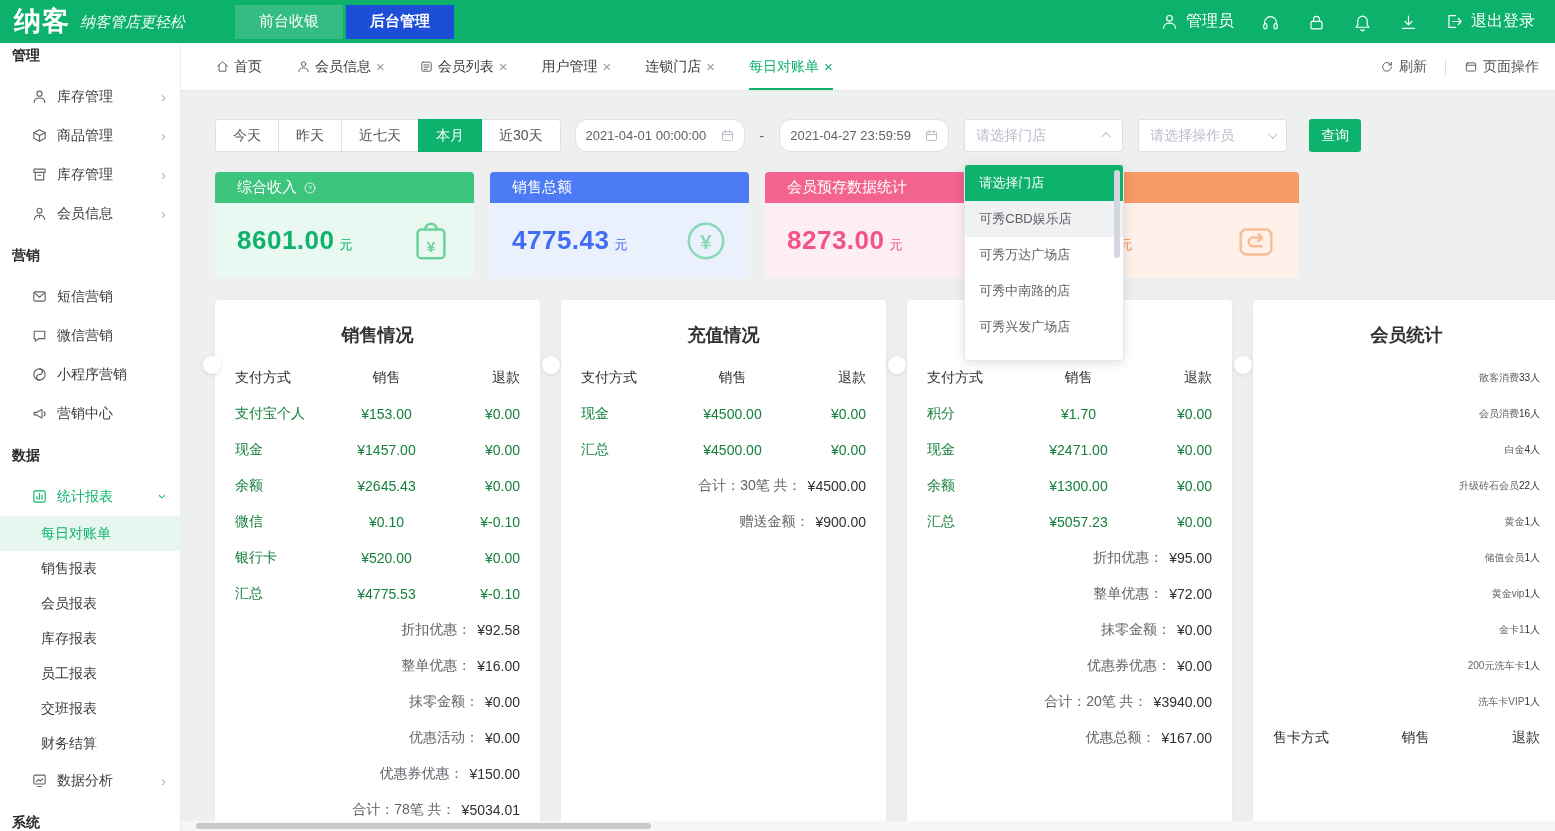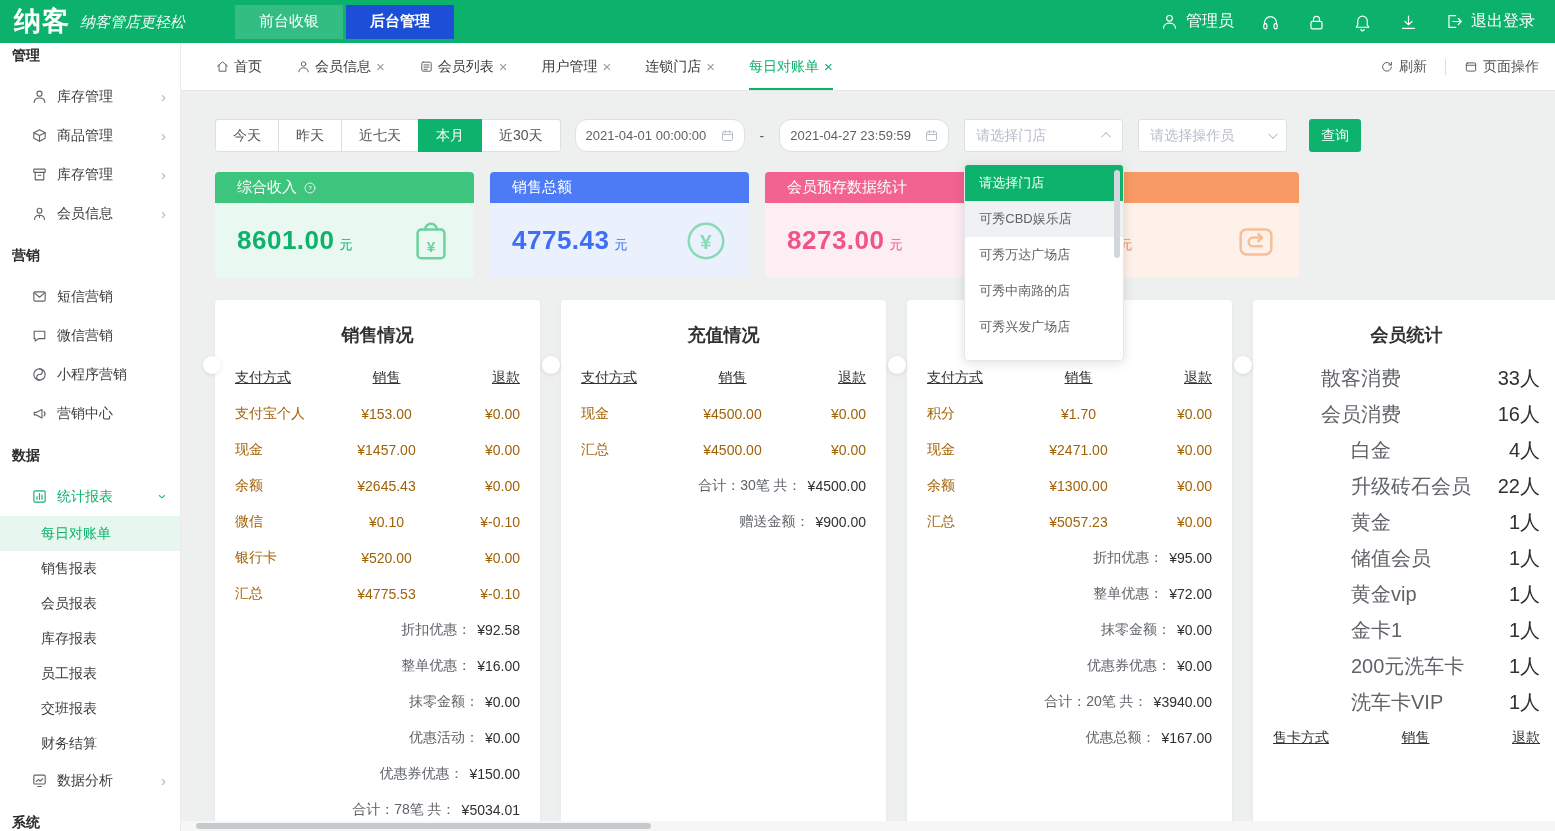--- a/index.html
+++ b/index.html
@@ -86,27 +86,27 @@
   .c2 .card-h{background:#4d7bf6} .c2 .card-b{background:#eaf1fd} .c2 .cval{color:#3f6ef5} .c2 .cicon{color:#7fd8b0}
   .c3 .card-h{background:#f2638f} .c3 .card-b{background:#fdeef4} .c3 .cval{color:#f25389} .c3 .cicon{color:#f5a8c3}
   .c4 .card-h{background:#f89a65} .c4 .card-b{background:#fdf1e9} .c4 .cval{color:#f78c52} .c4 .cicon{color:#f9b88e}
 
   
   .panels { display:flex; gap:21px; width:1363px; position:relative; }
   .panel { width:325px; flex-shrink:0; background:#fff; border-radius:4px; padding:0 20px; height:560px; box-shadow:0 1px 4px rgba(0,0,0,.04); }
   .panel.member { padding-right:38px; }
   .p-title { text-align:center; font-size:18px; font-weight:bold; color:#303133; padding:23px 0 2px; }
   .p-body { margin-top:11px; }
-  .trow { display:grid; grid-template-columns:102px 1fr 84px; height:36px; align-items:center; font-size:14px; color:#a16207; }
+  .trow { display:grid; grid-template-columns:102px 1fr 84px; height:36px; align-items:center; font-size:14px; color:#15803d; }
   .trow .cc { text-align:center; }
   .trow .cr { text-align:right; }
-  .trow.head { color:#303133;text-decoration:underline; }
+  .trow.head { color:#303133; }
   .sumline { height:36px; display:flex; justify-content:flex-end; align-items:center; font-size:14px; color:#5f6368; }
   .sumline .sv { color:#303133; margin-left:6px; }
-  .mrow { height:36px; display:flex; justify-content:space-between; align-items:center; font-size:20px; color:#5f6368;margin-left:48px; }
+  .mrow { height:36px; display:flex; justify-content:flex-end; align-items:center; font-size:10px; color:#5f6368;margin-left:48px; }
   .mrow.indent { padding-left:30px; }
   .mrow .mv { color:#303133; }
   .notch { position:absolute; width:18px; height:18px; border-radius:50%; background:#fff; box-shadow:0 1px 4px rgba(0,0,0,.10); top:56px; z-index:2; }
 
   
   .hscrollbar { position:absolute; left:181px; right:0; bottom:0; height:10px; background:#f6f6f6; z-index:60; }
   .hscrollbar .thumb { position:absolute; left:15px; top:2px; height:6px; width:455px; background:#c7cacd; border-radius:3px; }
 </style>
 </head>
 <body>

